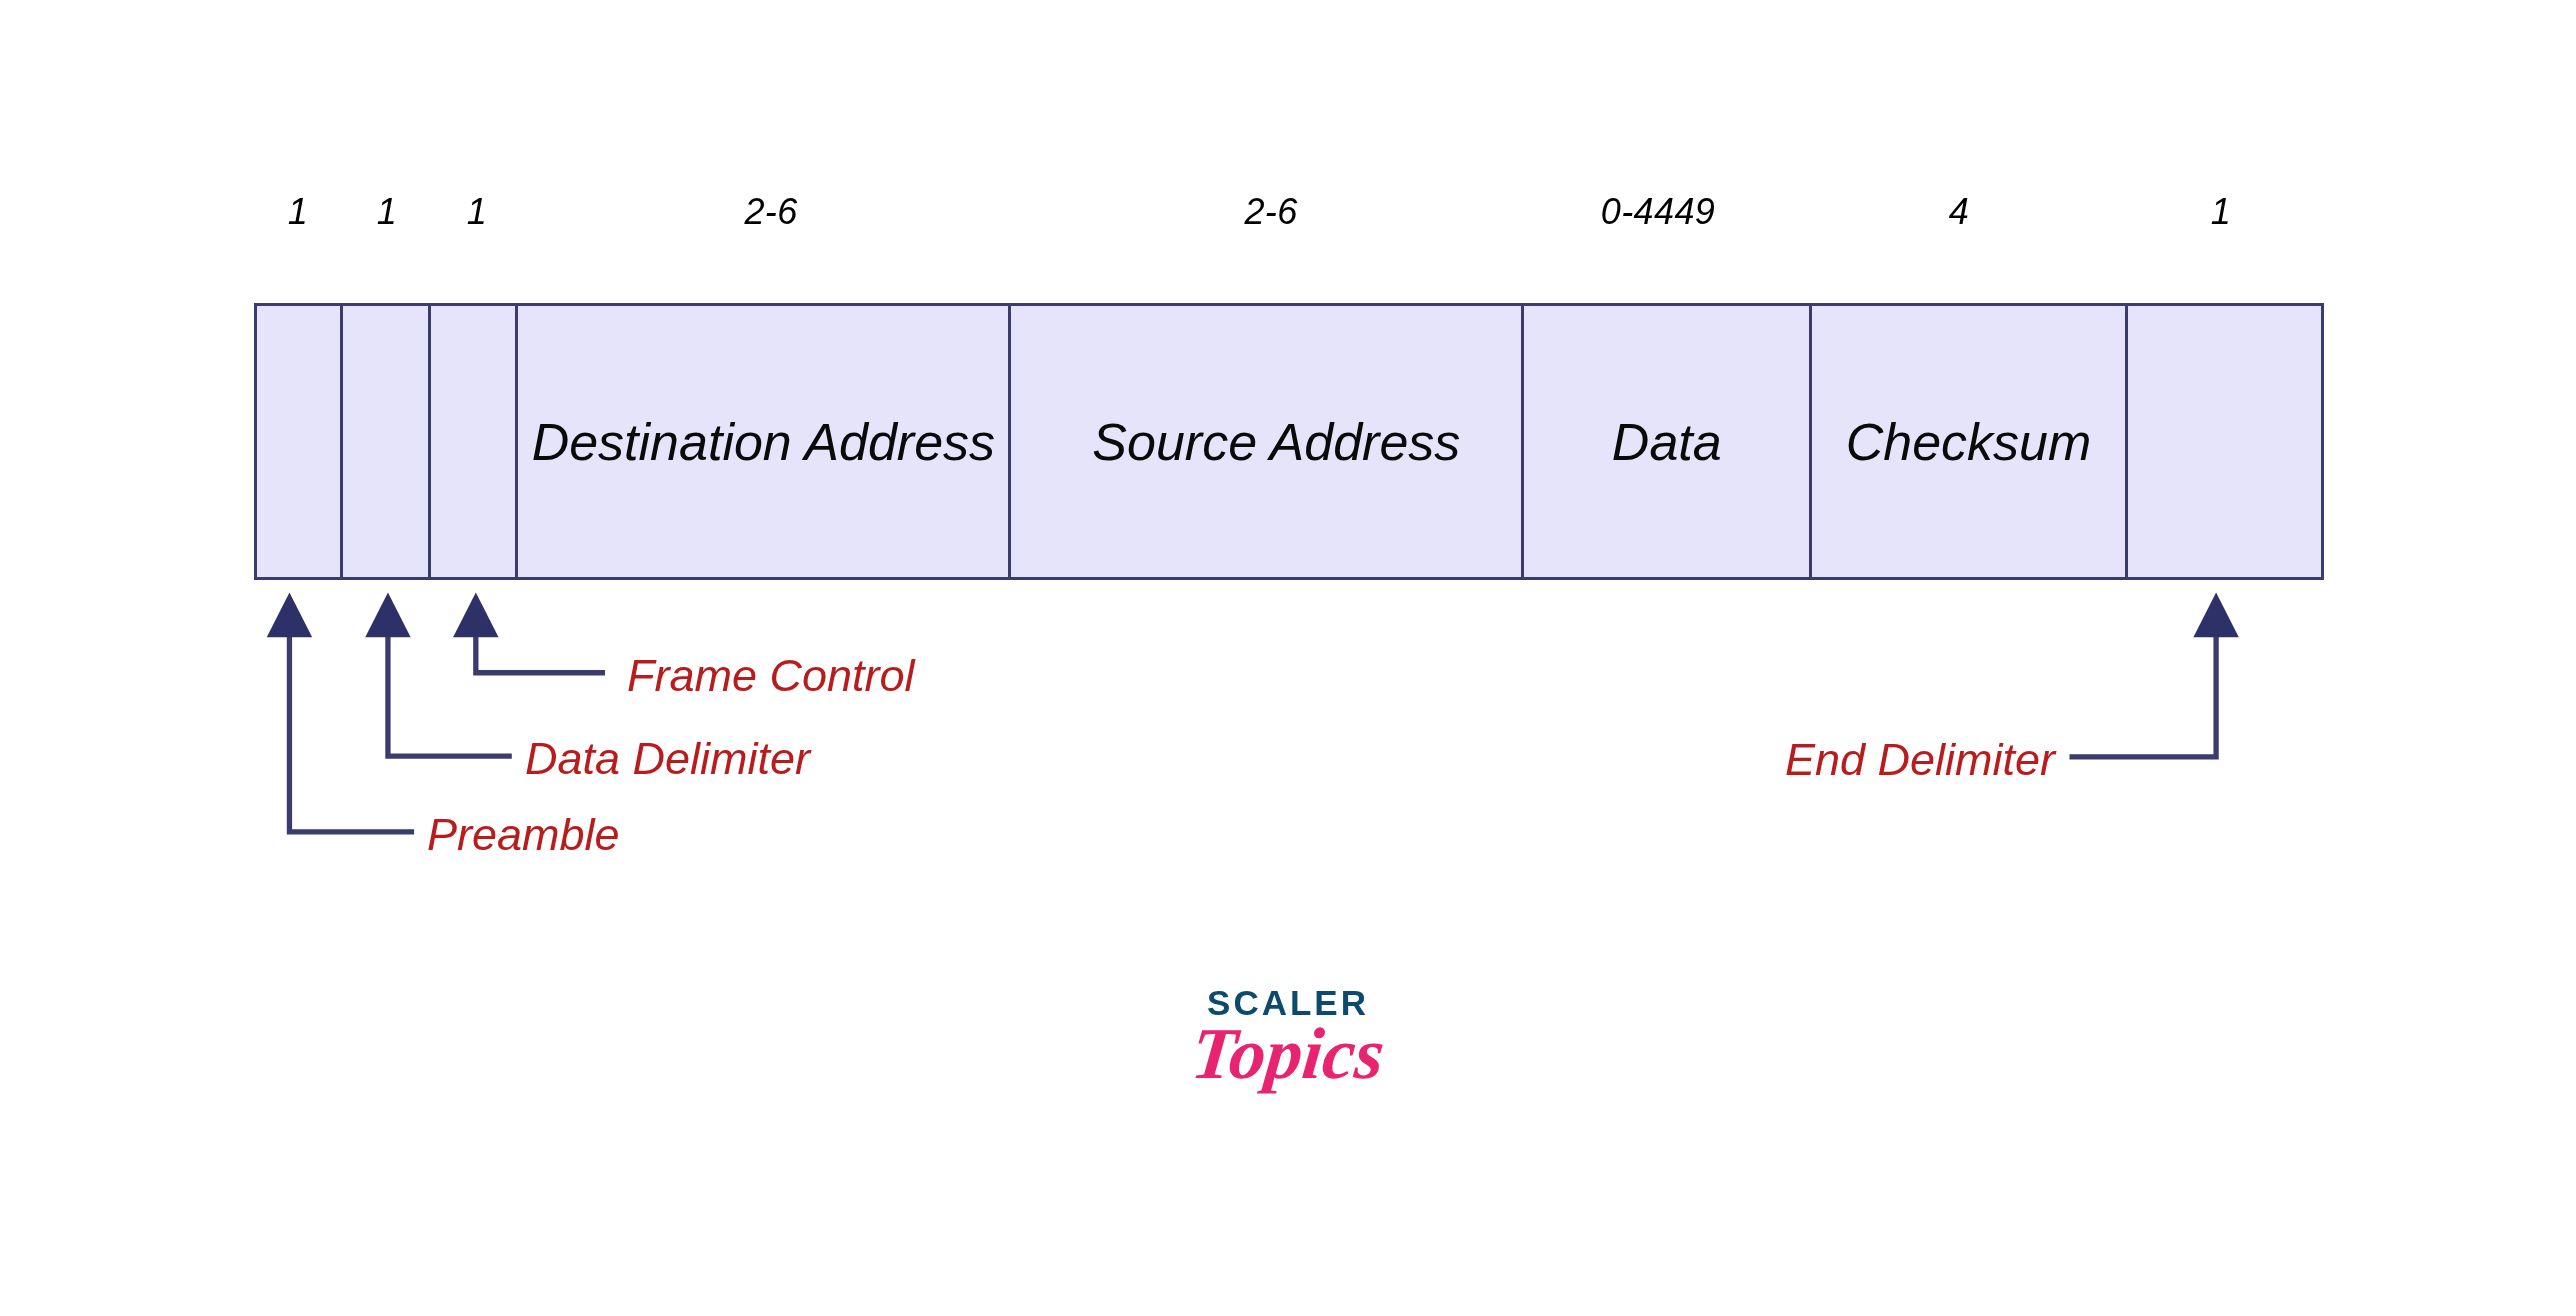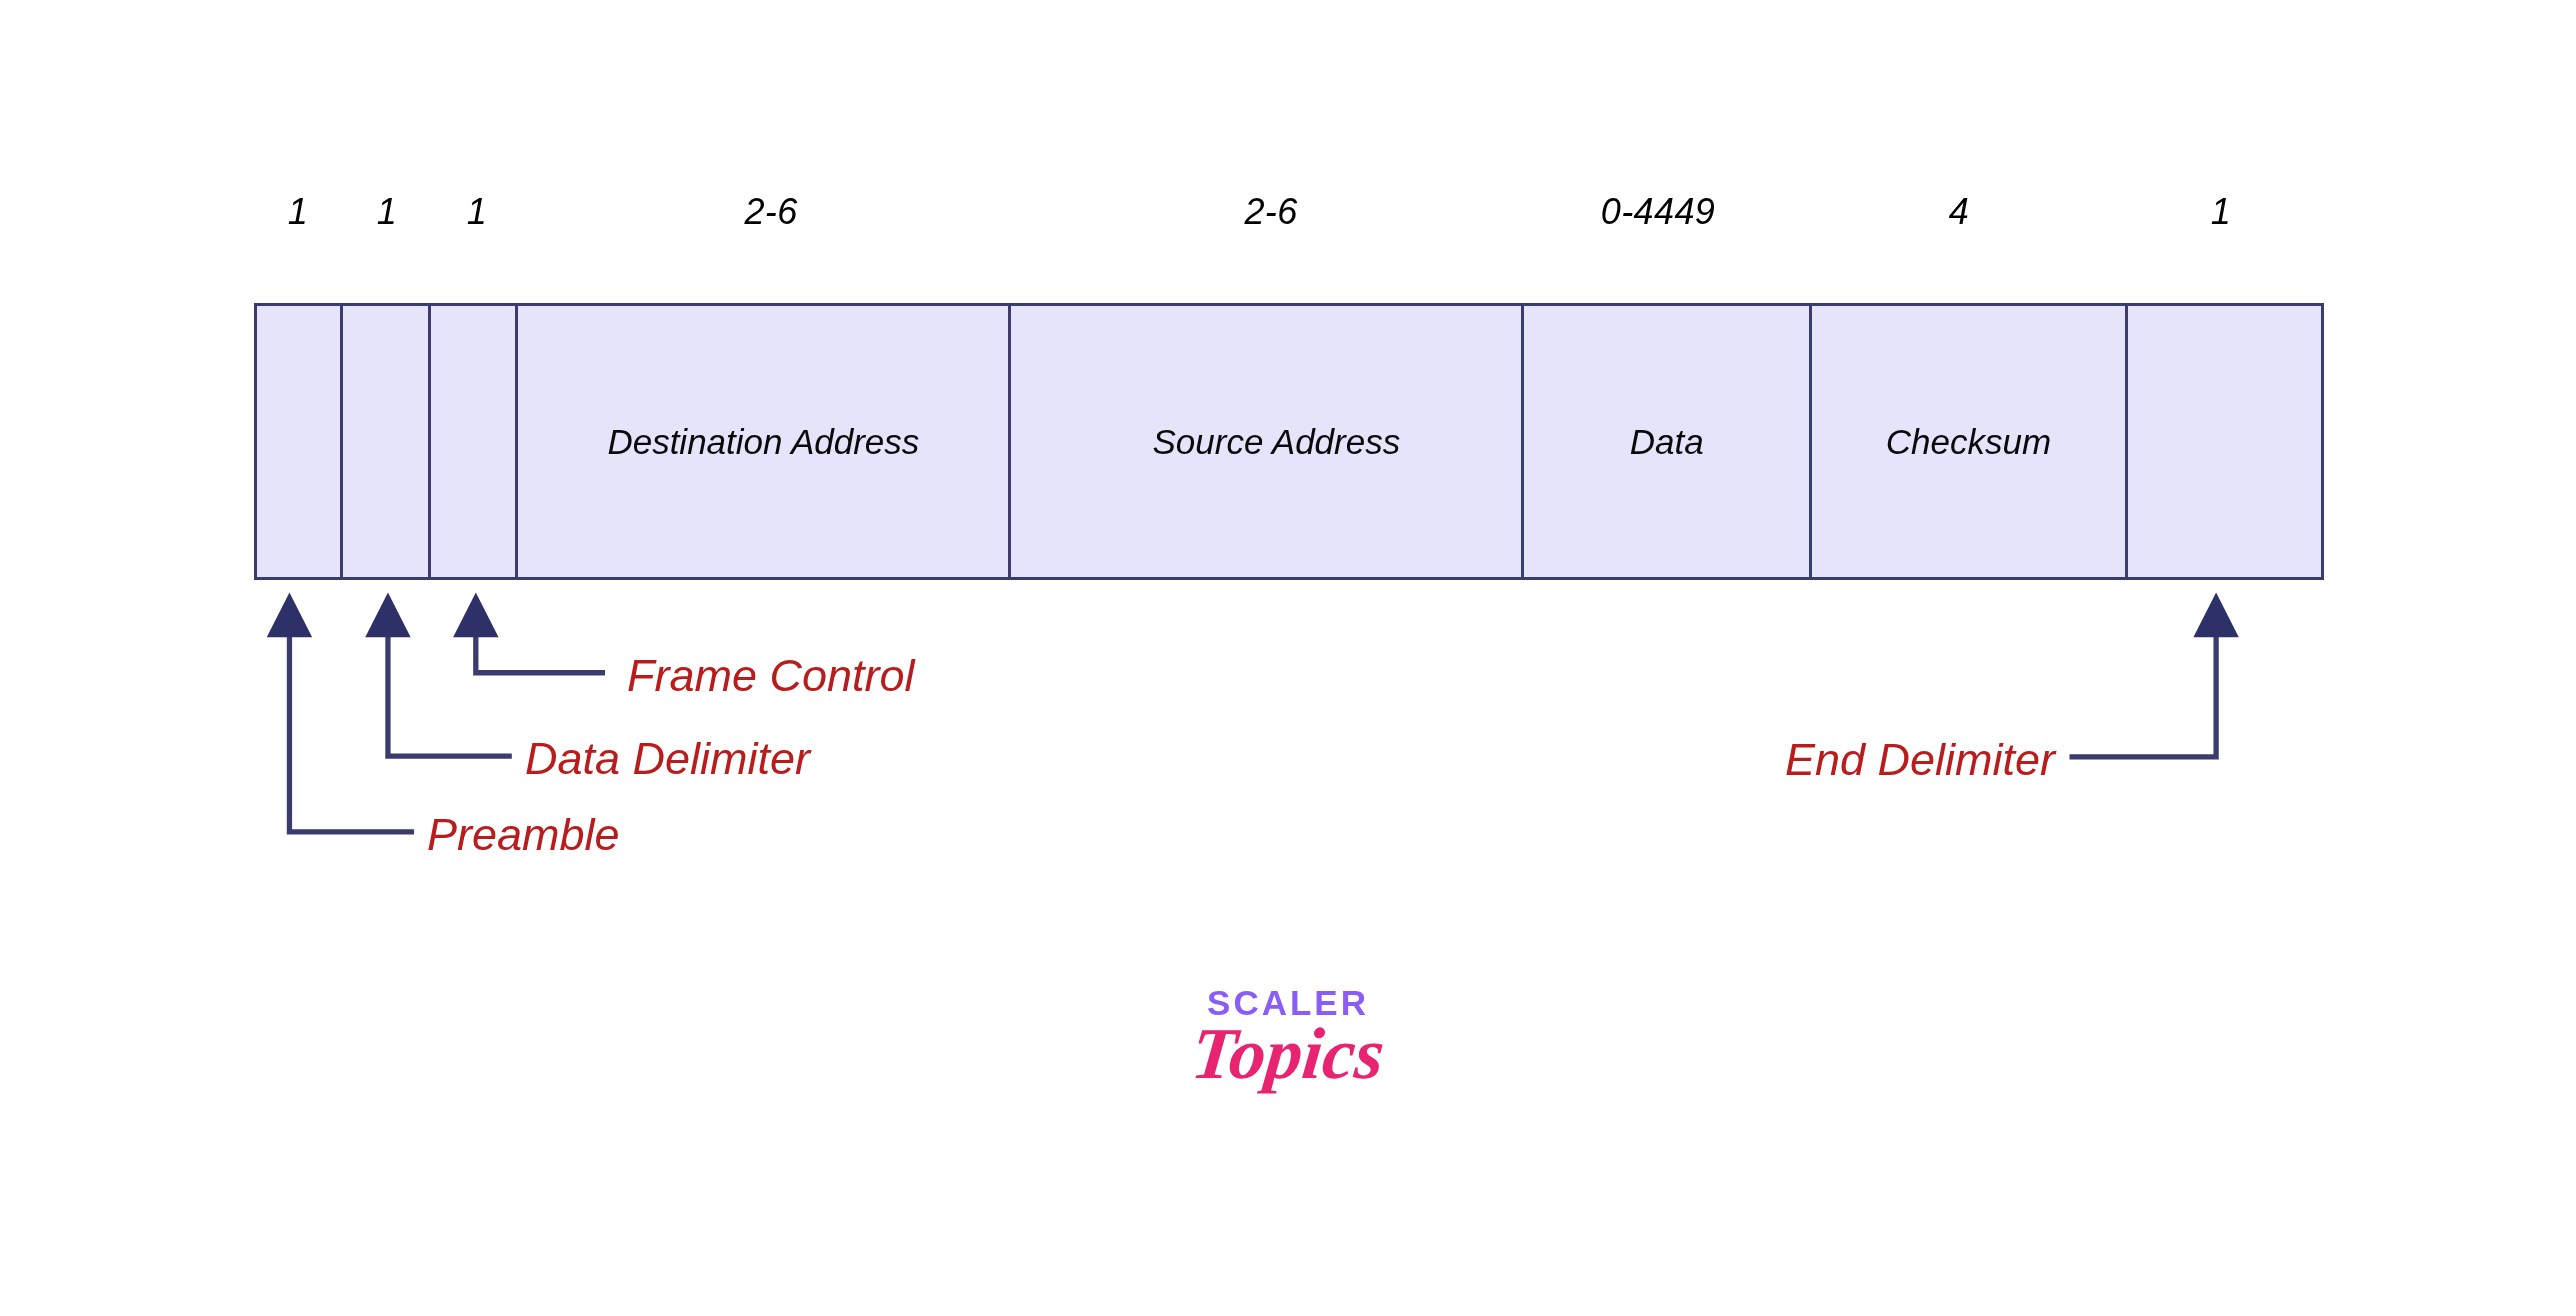--- a/index.html
+++ b/index.html
@@ -54,21 +54,21 @@
     background: #e6e4fb;
     border-right: 3.8px solid #3b3b6d;
     display: flex;
     align-items: center;
     justify-content: center;
     overflow: hidden;
   }
   .frame-cell:last-child { border-right: none; }
   .cell-label {
     font-style: italic;
-    font-size: 35px;
+    font-size: 52px;
     color: #0a0a0a;
     white-space: nowrap;
     font-family: "Liberation Sans", "DejaVu Sans", sans-serif;
   }
 
   
   #callouts {
     position: absolute;
     left: 0; top: 0;
     width: 2576px;
@@ -95,21 +95,21 @@
     top: 985px;
     transform: translateX(-50%);
     text-align: center;
     width: 303px;
   }
   #logo-scaler {
     font-family: "Liberation Sans", "DejaVu Sans", sans-serif;
     font-weight: bold;
     font-size: 35px;
     letter-spacing: 3px;
-    color: #8b5cf6;
+    color: #0c4a6e;
     line-height: 1;
   }
   #logo-topics {
     font-family: "Liberation Serif", "DejaVu Serif", serif;
     font-style: italic;
     font-weight: bold;
     font-size: 73px;
     color: #e8236f;
     line-height: 1.0;
     margin-top: -3px;

